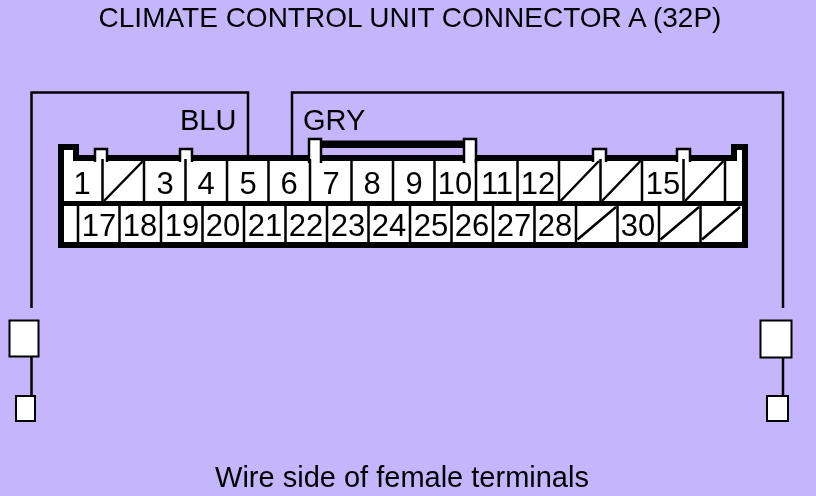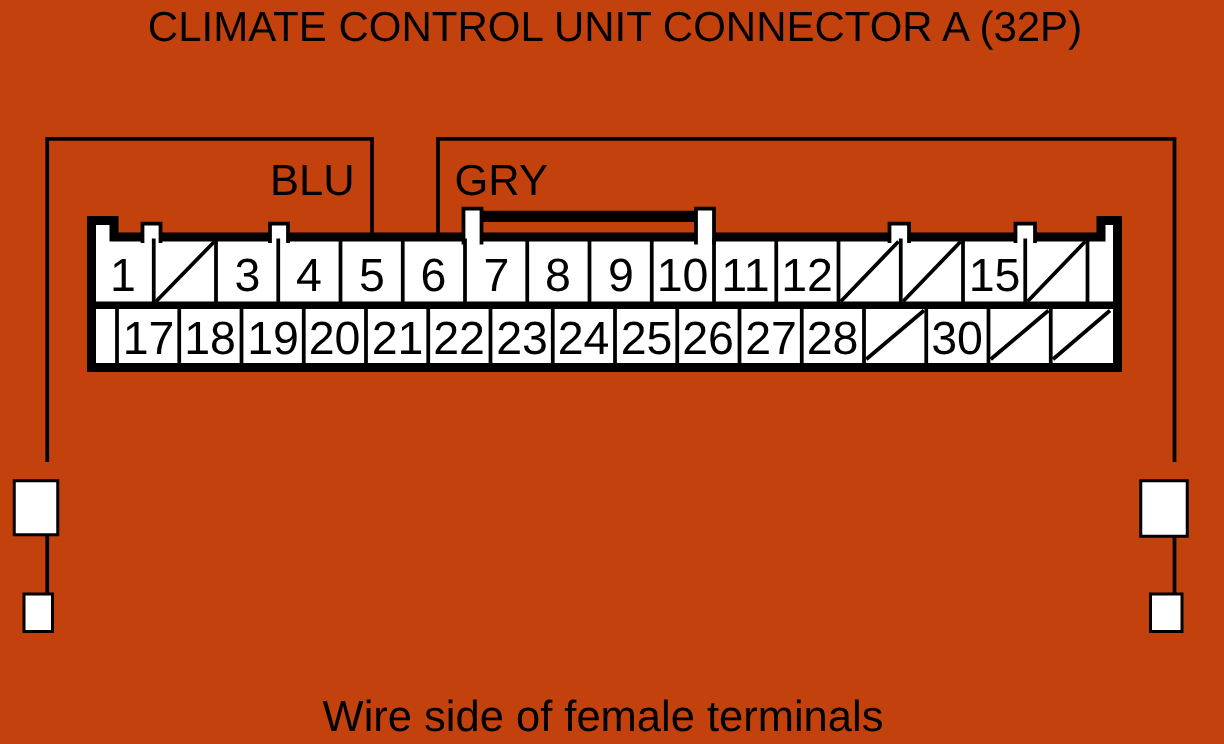--- a/index.html
+++ b/index.html
@@ -1,20 +1,20 @@
 <!DOCTYPE html>
 <html><head>
 <meta charset="utf-8">
 <style>
   html, body { margin: 0; padding: 0; background: #fff; }
   .canvas {
     position: relative;
     width: 816px;
     height: 496px;
-    background: #c2410c;
+    background: #c4b5fd;
     overflow: hidden;
   }
   svg { display: block; }
   text {
     font-family: "Liberation Sans", sans-serif;
     fill: #000;
   }
   .title-text   { font-size: 28px; text-anchor: middle; }
   .caption-text { font-size: 29px; text-anchor: middle; }
   .color-label  { font-size: 29px; }

